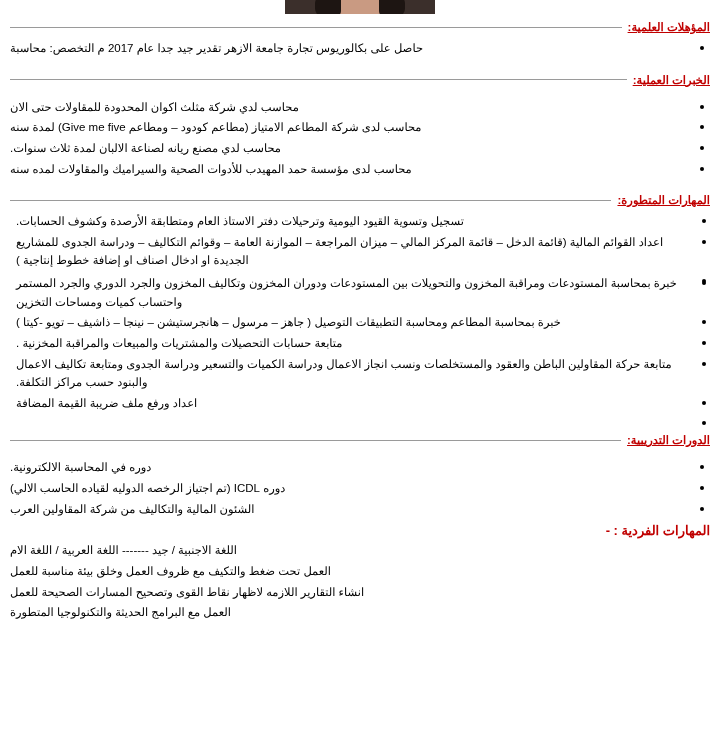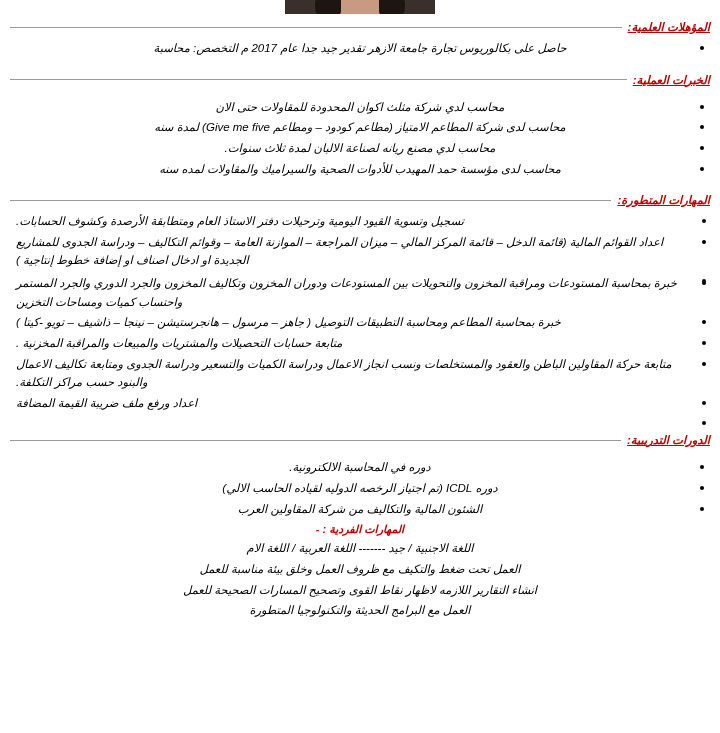--- a/index.html
+++ b/index.html
@@ -14,21 +14,20 @@
     color: #000000;
     overflow: hidden;
   }
   .page {
     position: relative;
     width: 720px;
     height: 733px;
     box-sizing: border-box;
     padding: 0 10px 0 10px;
     direction: rtl;
-    font-style: italic;
   }
   .photo-strip {
     position: absolute;
     top: 0;
     left: 50%;
     transform: translateX(-50%);
     width: 150px;
     height: 14px;
     background: #3b2f2b;
     overflow: hidden;
@@ -111,36 +110,36 @@
     padding-right: 18px;
     padding-left: 6px;
   }
   .li-text {
     display: inline-block;
     max-width: 100%;
   }
 
   
   ul.center > li {
-    text-align: center;
+    text-align: left;
   }
   ul.center > li .dot {
     right: 6px;
   }
 
   
   ul.para > li {
     text-align: left;
   }
 
   .skills-sub {
     color: #c00000;
     font-weight: bold;
-    font-size: 11px;
-    text-align: center;
+    font-size: 13px;
+    text-align: right;
     margin: 4px 0 2px 0;
   }
   .spacer-sm { height: 6px; }
   .spacer-md { height: 10px; }
   .spacer-lg { height: 14px; }
 </style>
 </head>
 <body>
 
 <div class="page">

